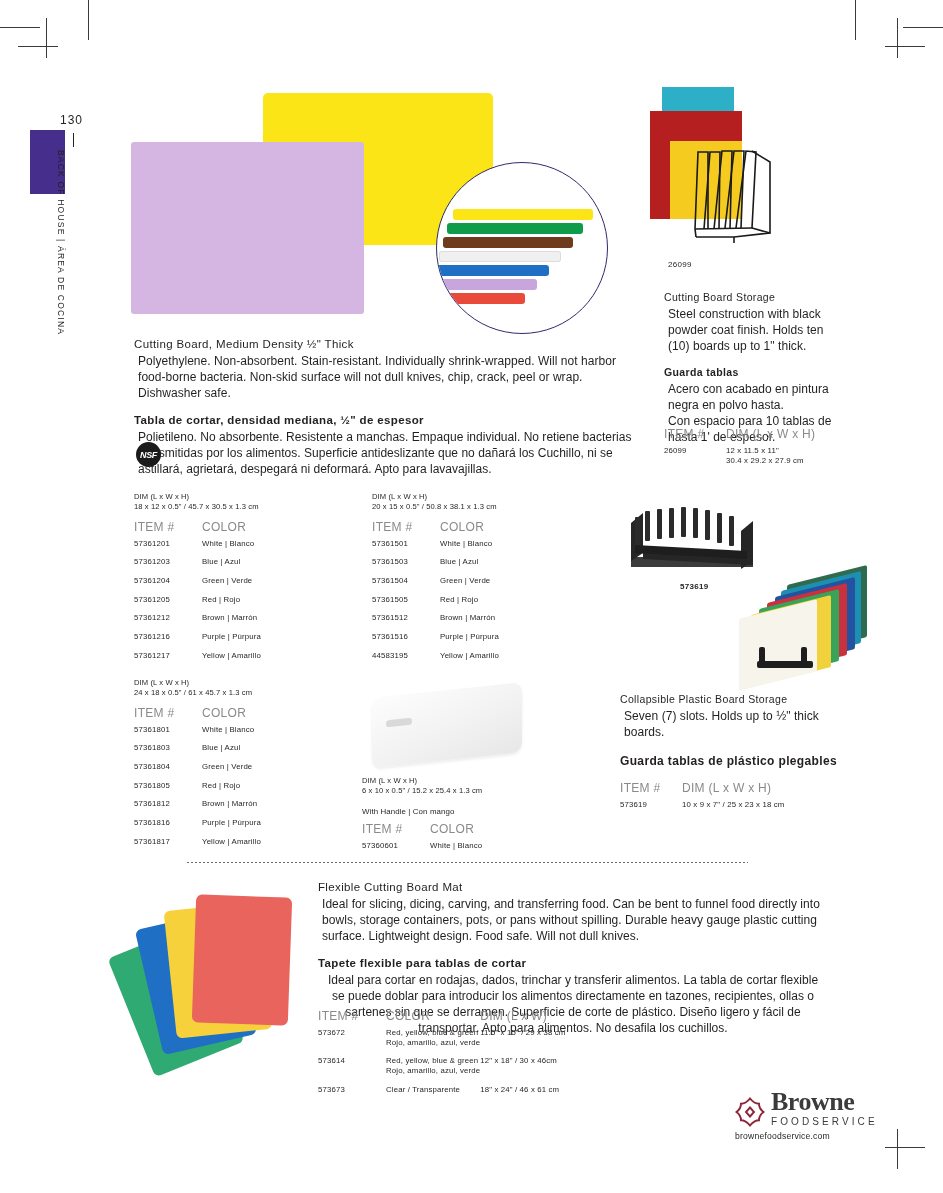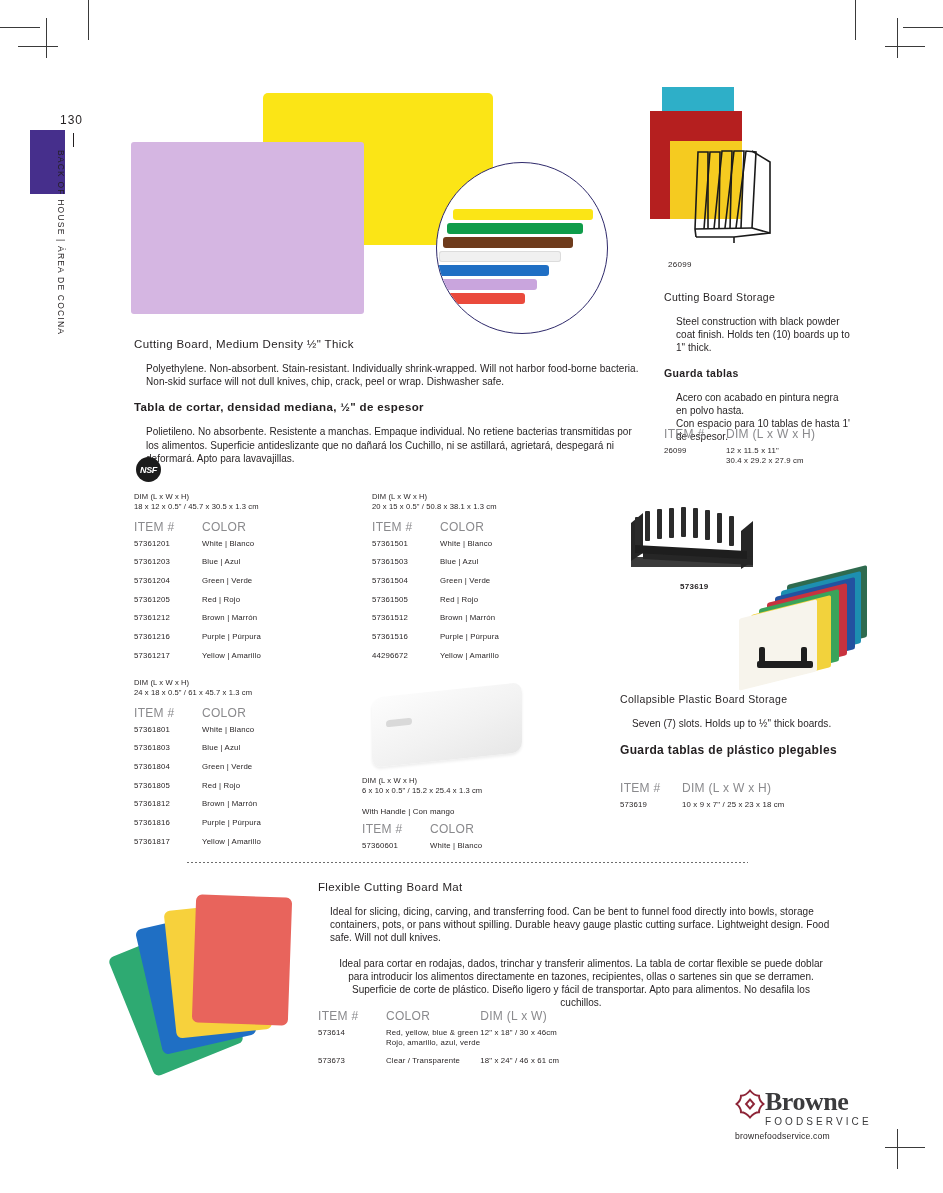--- a/index.html
+++ b/index.html
@@ -34,21 +34,21 @@
     width:180px;
     transform-origin: left top;
     transform: rotate(90deg);
     font-size:8.5px; letter-spacing:1.2px; color:#231f20;
     white-space:nowrap;
   }
 
   
   .h-en { font-size:11.5px; letter-spacing:0.35px; color:#231f20; margin:0 0 2px 0; font-weight:400; }
   .h-es { font-size:11.5px; letter-spacing:0.35px; color:#231f20; margin:0 0 2px 0; font-weight:700; }
-  .body-txt { font-size:10px; line-height:1.32; color:#231f20; letter-spacing:0.05px; margin:12px; }
+  .body-txt { font-size:12px; line-height:1.32; color:#231f20; letter-spacing:0.05px; margin:4px; }
   .body-txt.es { letter-spacing:0.02px; }
 
   
   .dimhead { font-size:7.6px; color:#231f20; line-height:1.35; letter-spacing:0.1px; }
   table.items { border-collapse:collapse; font-size:7.8px; }
   table.items th {
     font-weight:400; text-align:left; color:#8a8a8d; font-size:12px;
     padding:0 0 5px 0; letter-spacing:0.3px;
   }
   table.items td {
@@ -94,36 +94,36 @@
   }
 
   
   #mats-art { position:absolute; left:128px; top:888px; width:190px; height:165px; }
   #mats-art .mat { position:absolute; width:96px; height:128px; border-radius:6px; }
 
   .caption-num { position:absolute; font-size:8px; color:#231f20; letter-spacing:0.3px; }
 
   
   #nsf-logo {
-    position:absolute; left:136px; top:457px; width:25px; height:25px;
+    position:absolute; left:136px; top:442px; width:25px; height:25px;
     border-radius:50%; background:#1b1b1b; color:#fff;
     font-size:9px; font-weight:700; font-style:italic;
     display:flex; align-items:center; justify-content:center; letter-spacing:-0.3px;
   }
 
   
   #dot-rule {
     position:absolute; left:186px; top:862px; width:562px; height:1px;
     background-image: radial-gradient(circle, #6d6d6d 0.6px, transparent 0.7px);
     background-size:4px 1px; background-repeat:repeat-x;
   }
 
   
   #browne-logo { position:absolute; left:735px; top:1089px; width:190px; }
-  #browne-row { display:flex; align-items:flex-start; }
+  #browne-row { display:flex; align-items:flex-end; gap:6px; }
   #browne-wordmark { font-family:"Liberation Serif", serif; font-size:26px; font-weight:700; color:#3b3b3d; line-height:1; letter-spacing:-0.5px; }
   #browne-sub { font-size:10px; letter-spacing:3.1px; color:#3b3b3d; margin-top:1px; text-align:right; padding-right:2px; }
   #browne-url { font-size:8.6px; color:#231f20; margin-top:4px; letter-spacing:0.2px; }
   #browne-mark { width:30px; height:30px; flex:0 0 30px; }
 
   .block { position:absolute; }
 </style>
 </head>
 <body>
 
@@ -261,21 +261,21 @@
           </tr>
           <tr>
             <td class="num" style="white-space: pre-line;">57361512</td>
             <td class="col" style="white-space: pre-line;">Brown | Marrón</td>
           </tr>
           <tr>
             <td class="num" style="white-space: pre-line;">57361516</td>
             <td class="col" style="white-space: pre-line;">Purple | Púrpura</td>
           </tr>
           <tr>
-            <td class="num" style="white-space: pre-line;">44296672</td>
+            <td class="num" style="white-space: pre-line;">44583195</td>
             <td class="col" style="white-space: pre-line;">Yellow | Amarillo</td>
           </tr>
         </tbody>
       </table>
   </div>
 
   <div class="block" style="left:134px; top:678px;">
     <div class="dimhead">DIM (L x W x H)</div>
     <div class="dimhead" style="margin-bottom:7px;">24 x 18 x 0.5" / 61 x 45.7 x 1.3 cm</div>
     <table class="items">
@@ -432,33 +432,40 @@
   <div id="mats-art">
     <div class="mat" style="left:0px;  top:48px; background:#2eaa72; transform:rotate(-22deg);"></div>
     <div class="mat" style="left:20px; top:30px; background:#1f6fc4; transform:rotate(-13deg);"></div>
     <div class="mat" style="left:42px; top:18px; background:#f7d13c; transform:rotate(-6deg);"></div>
     <div class="mat" style="left:66px; top:8px;  background:#e8645c; transform:rotate(2deg);"></div>
   </div>
 
   <div class="block" style="left:318px; top:881px; width:505px;">
     <div class="h-en">Flexible Cutting Board Mat</div>
     <p class="body-txt" style="width:500px;">Ideal for slicing, dicing, carving, and transferring food. Can be bent to funnel food directly into bowls, storage containers, pots, or pans without spilling. Durable heavy gauge plastic cutting surface. Lightweight design. Food safe. Will not dull knives.</p>
+    <div class="h-es" style="margin-top:13px;">Tapete flexible para tablas de cortar</div>
     <p class="body-txt es" style="width:502px;text-align:center;">Ideal para cortar en rodajas, dados, trinchar y transferir alimentos. La tabla de cortar flexible se puede doblar para introducir los alimentos directamente en tazones, recipientes, ollas o sartenes sin que se derramen. Superficie de corte de plástico. Diseño ligero y fácil de transportar. Apto para alimentos. No desafila los cuchillos.</p>
   </div>
 
   <div class="block" style="left:318px; top:1009px;">
     <table class="items">
         <thead>
           <tr>
             <th class="num">ITEM #</th>
             <th class="col">COLOR</th>
             <th>DIM (L x W)</th>
           </tr>
         </thead>
         <tbody>
+          <tr>
+            <td class="num" style="white-space: pre-line;">573672</td>
+            <td class="col" style="white-space: pre-line;">Red, yellow, blue &amp; green
+Rojo, amarillo, azul, verde</td>
+            <td style="white-space: pre-line;">11.5" x 15" / 29 x 38 cm</td>
+          </tr>
           <tr>
             <td class="num" style="white-space: pre-line;">573614</td>
             <td class="col" style="white-space: pre-line;">Red, yellow, blue &amp; green
 Rojo, amarillo, azul, verde</td>
             <td style="white-space: pre-line;">12" x 18" / 30 x 46cm</td>
           </tr>
           <tr>
             <td class="num" style="white-space: pre-line;">573673</td>
             <td class="col" style="white-space: pre-line;">Clear / Transparente</td>
             <td style="white-space: pre-line;">18" x 24" / 46 x 61 cm</td>

